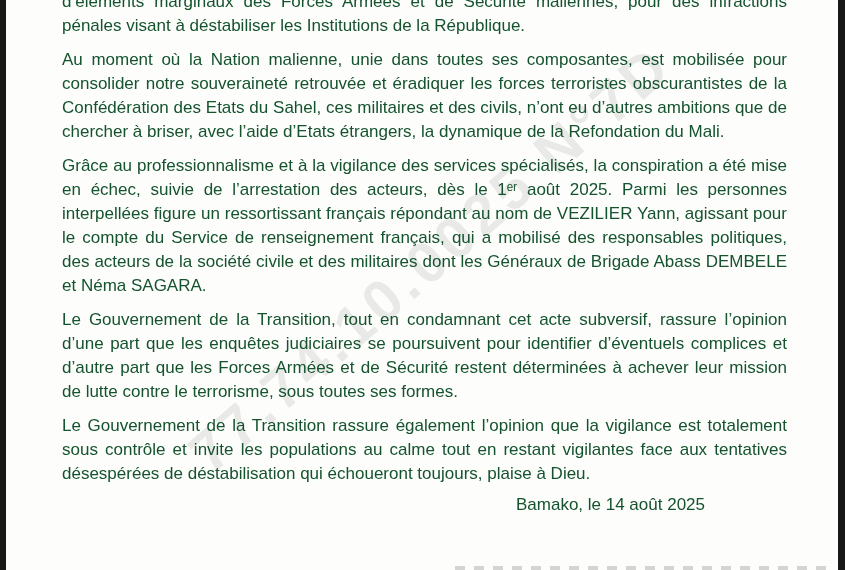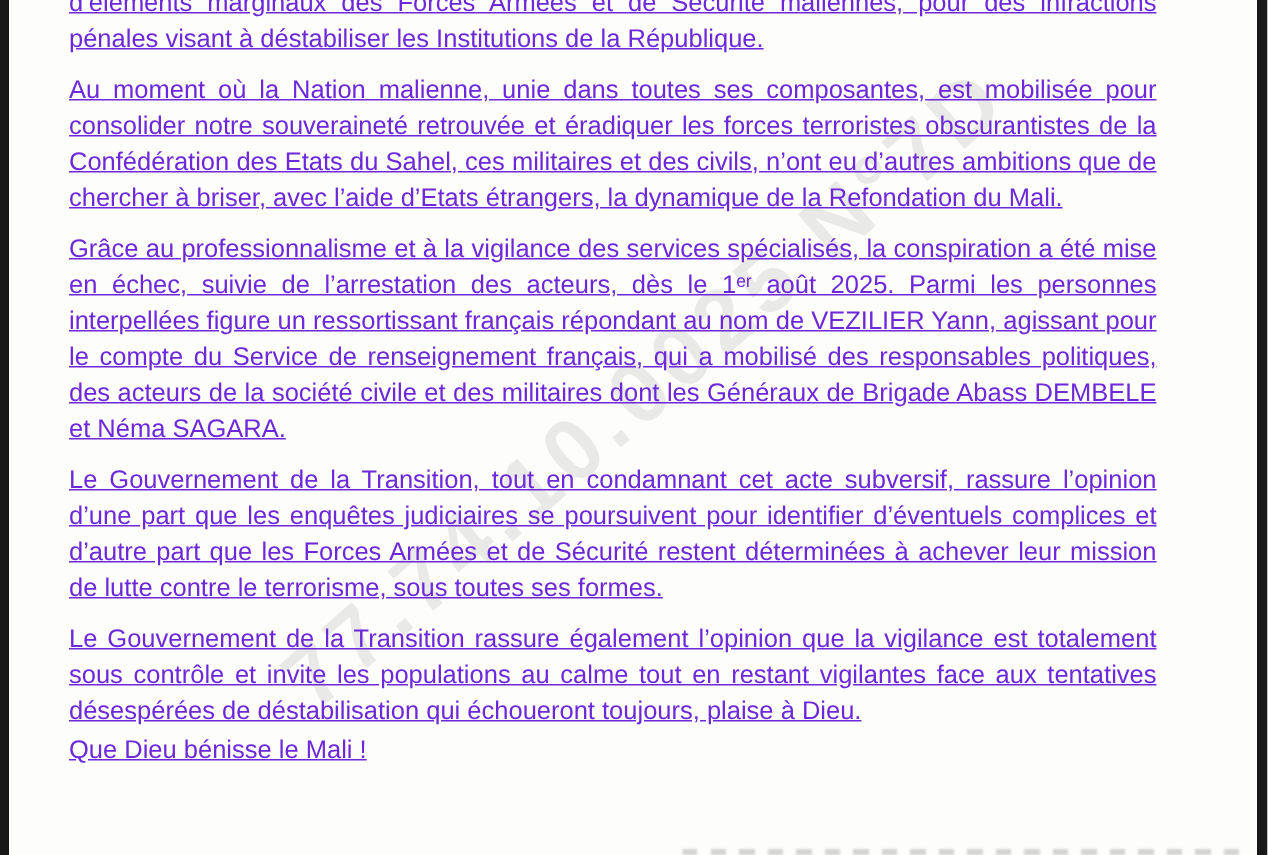--- a/index.html
+++ b/index.html
@@ -40,29 +40,28 @@
     font-size: 58px;
     font-weight: bold;
     letter-spacing: 5px;
     color: rgba(60, 60, 60, 0.10);
     white-space: nowrap;
     text-align: center;
     pointer-events: none;
   }
   .content {
     position: absolute;
-    left: 46px;
+    left: 62px;
     top: 0;
     width: 725px;
-    color: #6d28d9;
+    color: #14532d;
     font-size: 17px;
     line-height: 24px;
     text-align: justify;
     text-justify: inter-word;
-    text-decoration: underline;
   }
   .content p {
     margin: 0 0 10px 0;
   }
   p.cut-top {
     margin-top: -10px;
   }
   p.closing-line {
     margin: -8px 0 0 0;
     text-align: left;
@@ -91,21 +90,21 @@
 <div class="page">
 
   <div class="watermark">77.74.10.0025 N°7D</div>
 
   <div class="content">
     <p class="cut-top">d’éléments marginaux des Forces Armées et de Sécurité maliennes, pour des infractions pénales visant à déstabiliser les Institutions de la République.</p>
     <p>Au moment où la Nation malienne, unie dans toutes ses composantes, est mobilisée pour consolider notre souveraineté retrouvée et éradiquer les forces terroristes obscurantistes de la Confédération des Etats du Sahel, ces militaires et des civils, n’ont eu d’autres ambitions que de chercher à briser, avec l’aide d’Etats étrangers, la dynamique de la Refondation du Mali.</p>
     <p>Grâce au professionnalisme et à la vigilance des services spécialisés, la conspiration a été mise en échec, suivie de l’arrestation des acteurs, dès le 1ᵉʳ août 2025. Parmi les personnes interpellées figure un ressortissant français répondant au nom de VEZILIER Yann, agissant pour le compte du Service de renseignement français, qui a mobilisé des responsables politiques, des acteurs de la société civile et des militaires dont les Généraux de Brigade Abass DEMBELE et Néma SAGARA.</p>
     <p>Le Gouvernement de la Transition, tout en condamnant cet acte subversif, rassure l’opinion d’une part que les enquêtes judiciaires se poursuivent pour identifier d’éventuels complices et d’autre part que les Forces Armées et de Sécurité restent déterminées à achever leur mission de lutte contre le terrorisme, sous toutes ses formes.</p>
     <p>Le Gouvernement de la Transition rassure également l’opinion que la vigilance est totalement sous contrôle et invite les populations au calme tout en restant vigilantes face aux tentatives désespérées de déstabilisation qui échoueront toujours, plaise à Dieu.</p>
-    <p class="closing-line">Que Dieu bénisse le Mali !</p>
+    <div class="dateline">Bamako, le 14 août 2025</div>
   </div>
 
   <div class="cutoff-remnant"></div>
 
   <div class="edge-bar-left"></div>
   <div class="edge-bar-right"></div>
 
 </div>
 
 </body></html>

